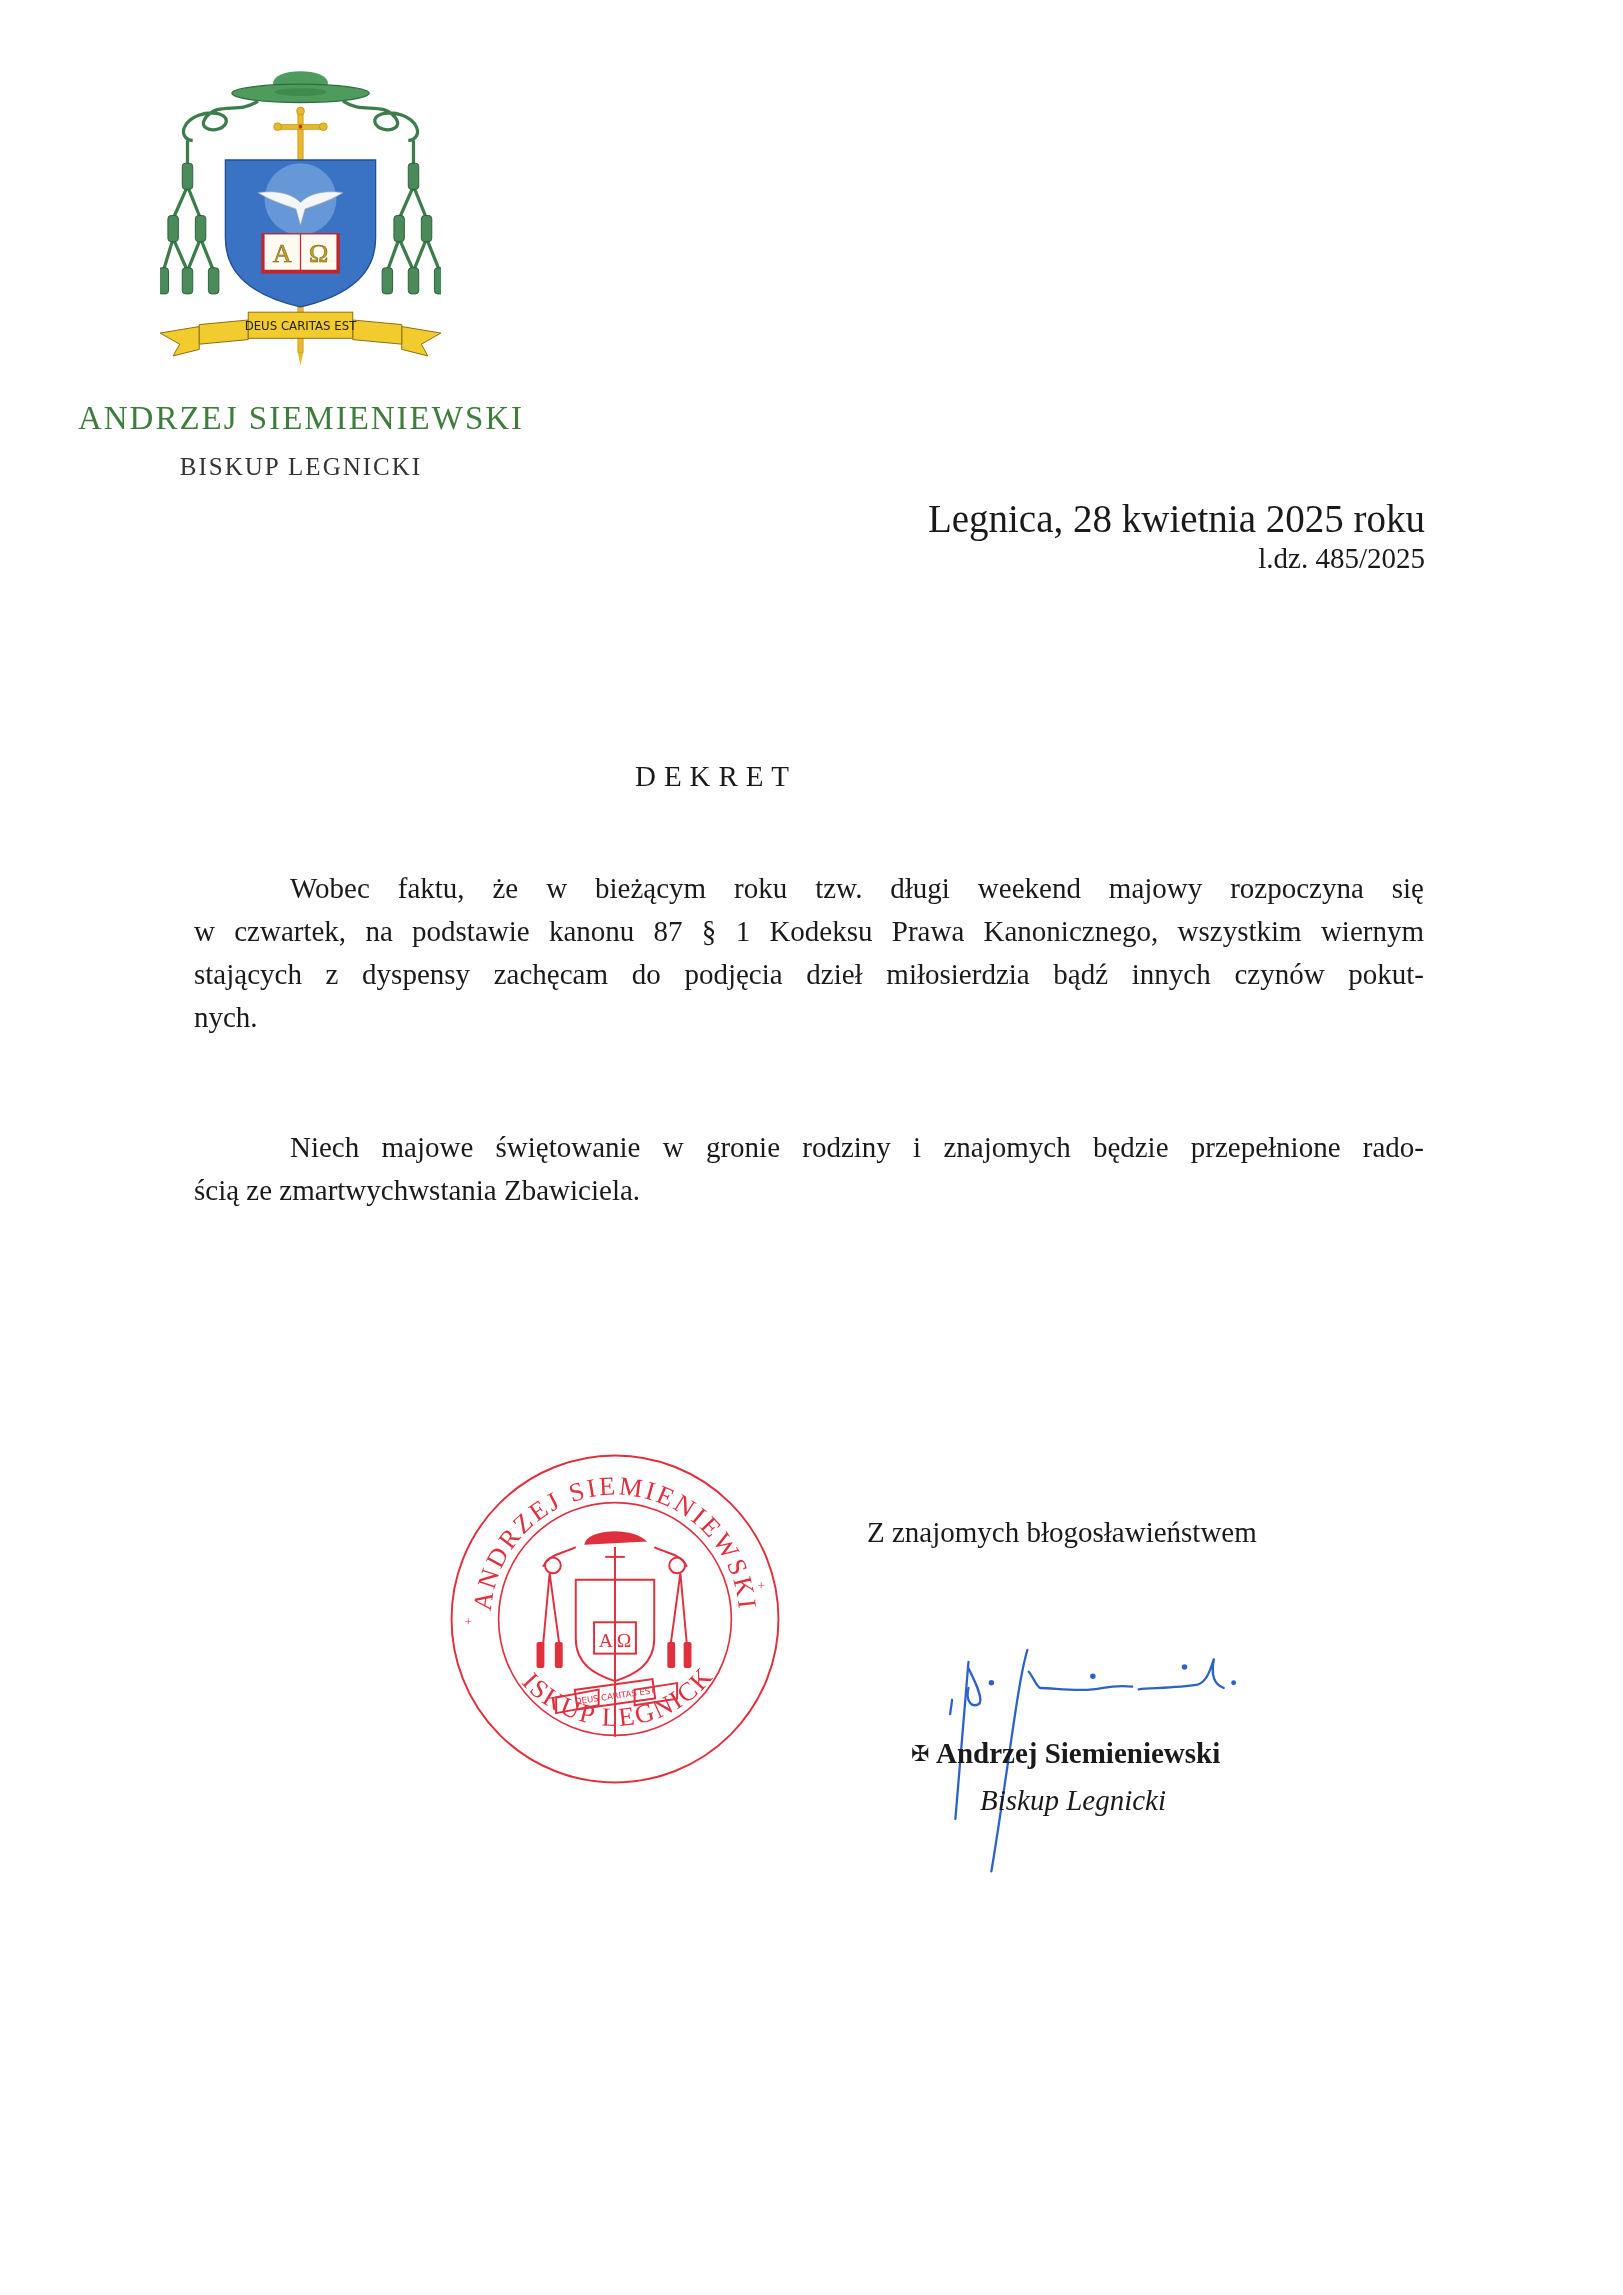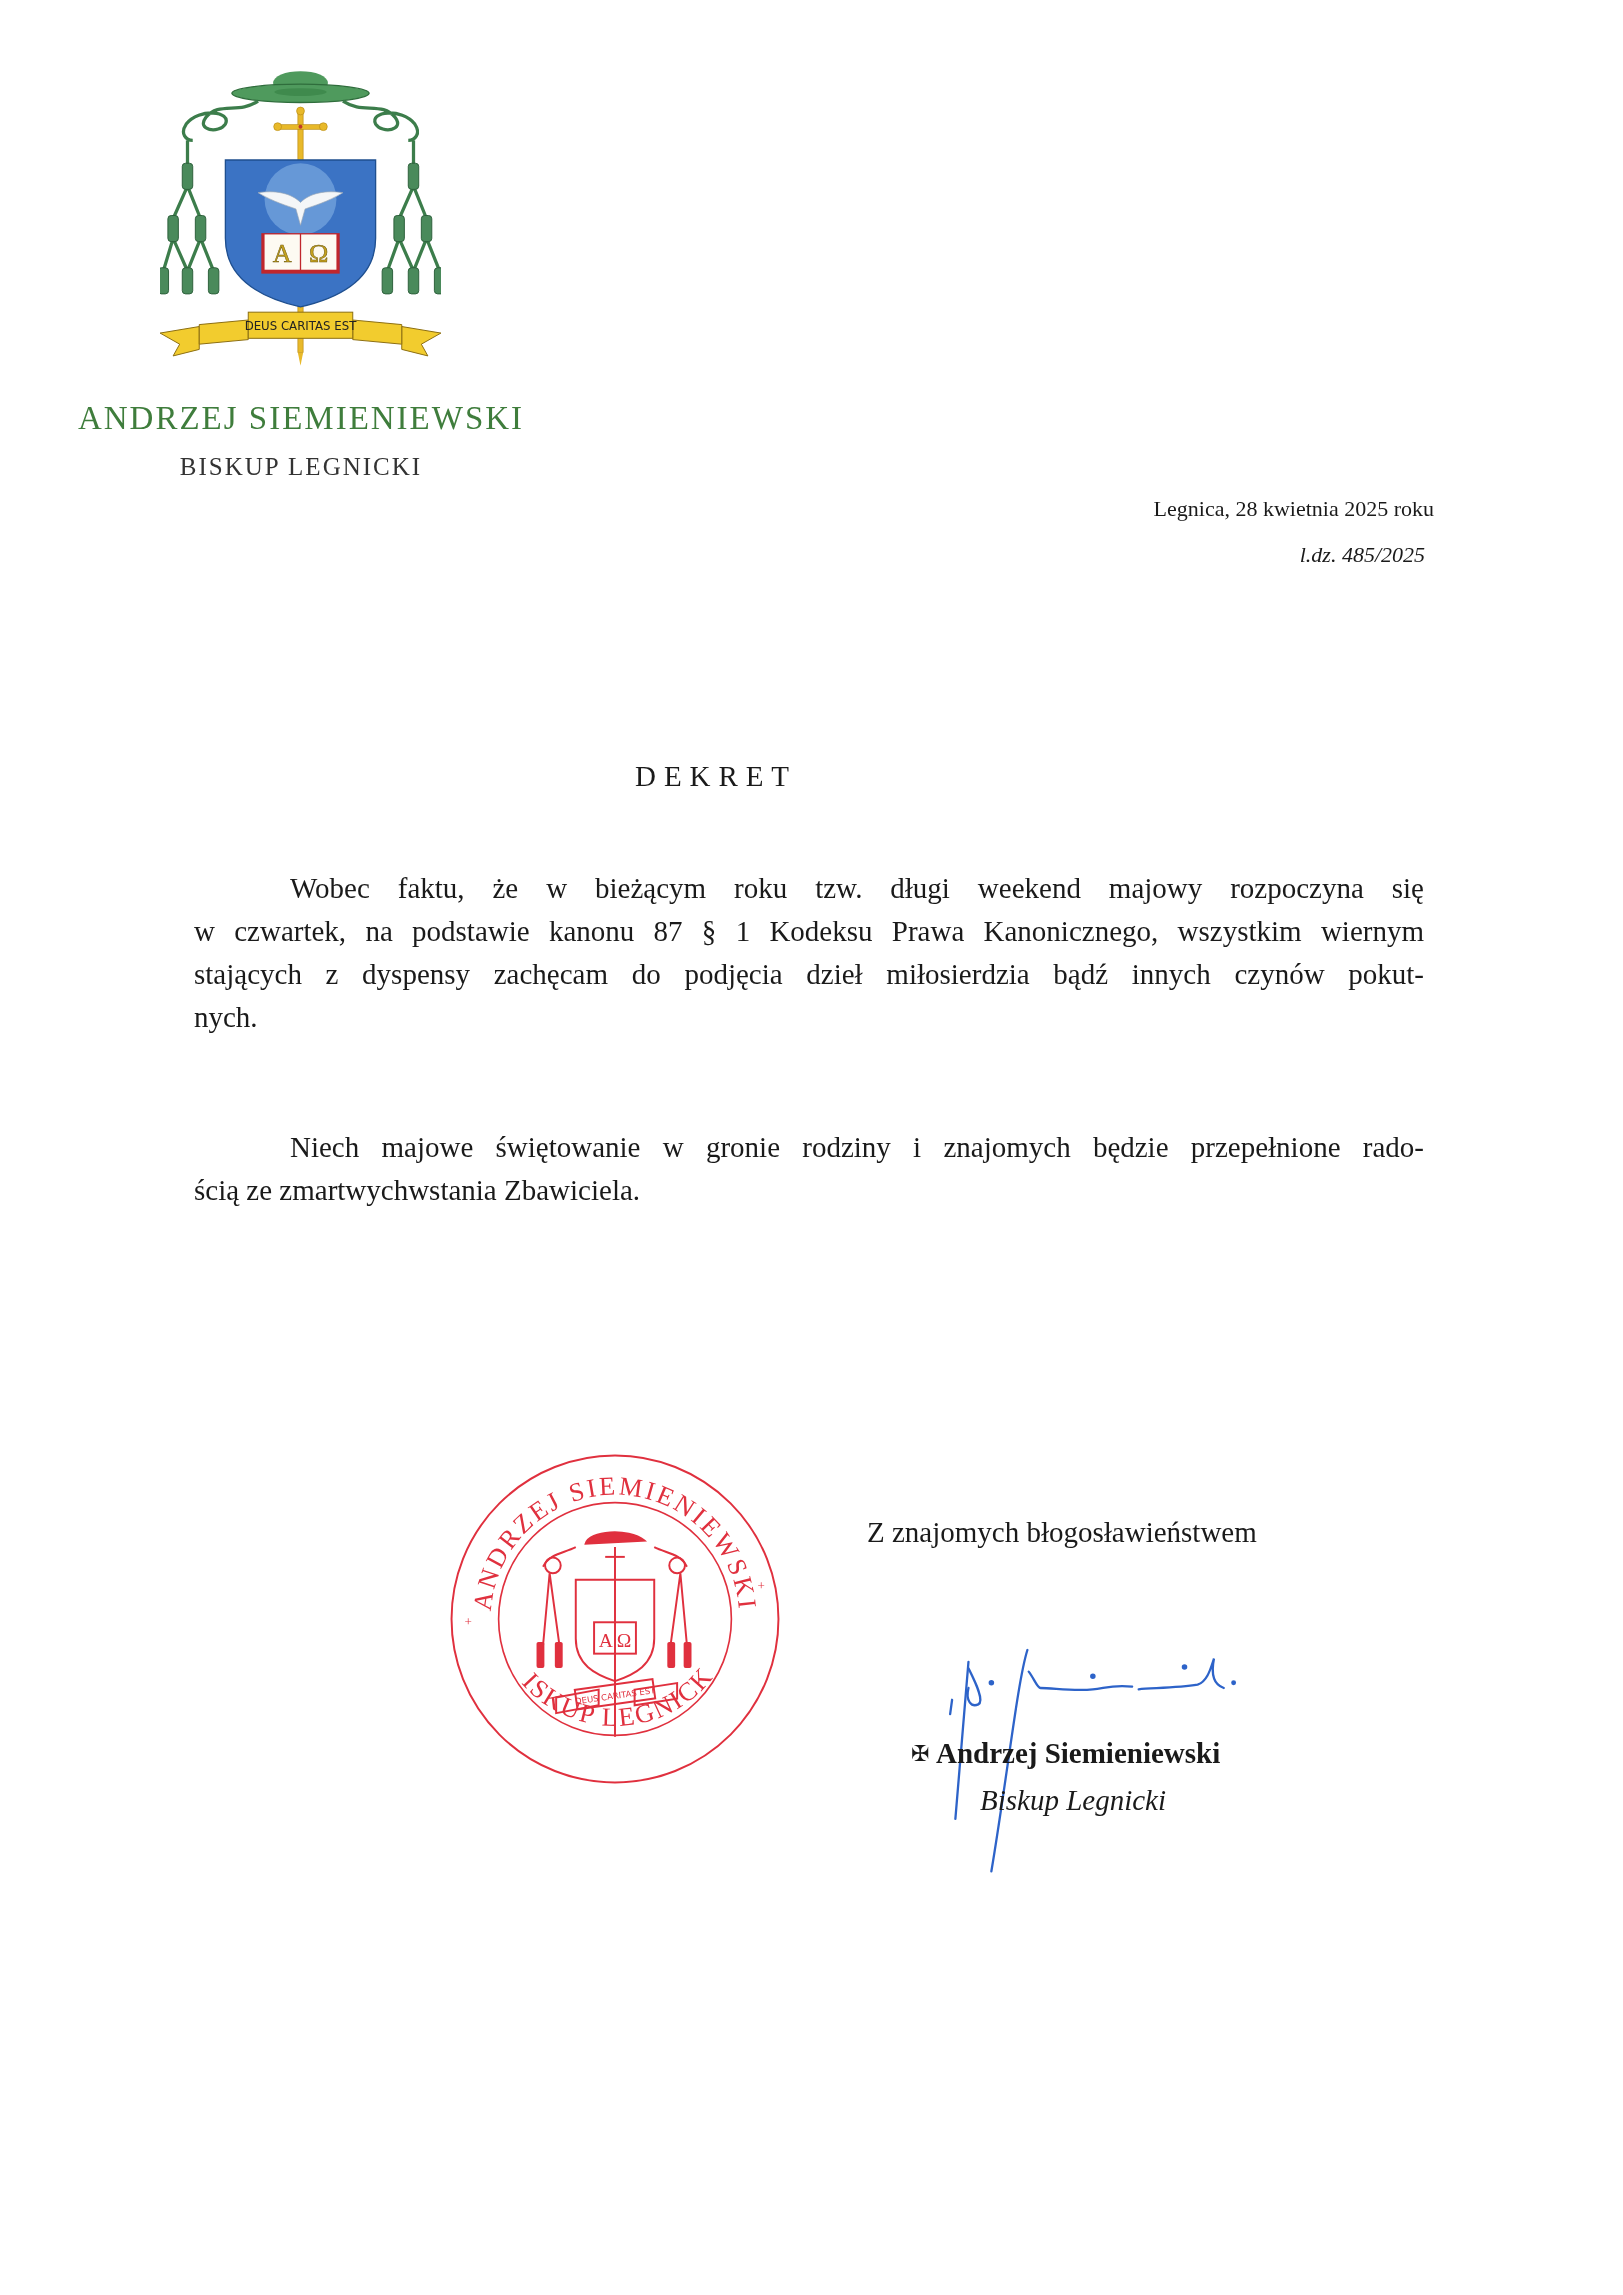--- a/index.html
+++ b/index.html
@@ -12,22 +12,22 @@
 
   
   .lh-name { left: 26px; width: 550px; top: 400px; text-align: center;
              font-family: "Liberation Serif", serif; font-size: 33px; letter-spacing: 2px;
              color: #3f7d3c; }
   .lh-title { left: 26px; width: 550px; top: 453px; text-align: center;
               font-family: "Liberation Serif", serif; font-size: 25px; letter-spacing: 2px;
               color: #333; }
 
   
-  .date { right: 190px; top: 496px; font-size: 22px; text-align: right; white-space: nowrap; }
-  .ref  { right: 199px; top: 542px; font-size: 22px; text-align: center; white-space: nowrap; font-style: italic; }
+  .date { right: 199px; top: 496px; font-size: 39px; text-align: right; white-space: nowrap; }
+  .ref  { right: 199px; top: 542px; font-size: 29px; text-align: center; white-space: nowrap; }
 
   .decree-title { left: 0; width: 1432px; text-align: center; top: 760px;
                   font-size: 29px; letter-spacing: 7.9px; }
 
   .body { left: 194px; width: 1230px; font-size: 29px; line-height: 43px; text-align: justify; }
   .body .line { display: block; text-align: justify; text-align-last: justify; white-space: nowrap; }
   .body .line.last { text-align-last: left; }
   .body .indent { padding-left: 96px; }
   .p1 { top: 831px; margin-top: 36px; }
   .p2 { top: 1126px; }

